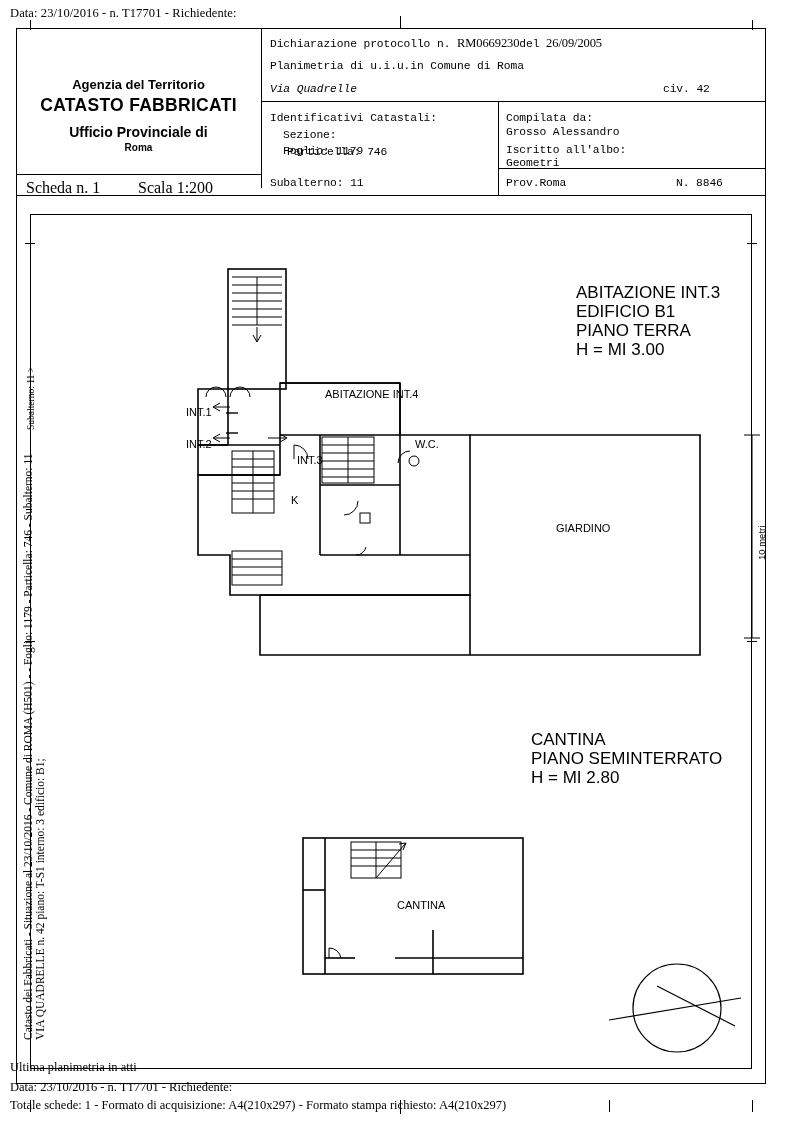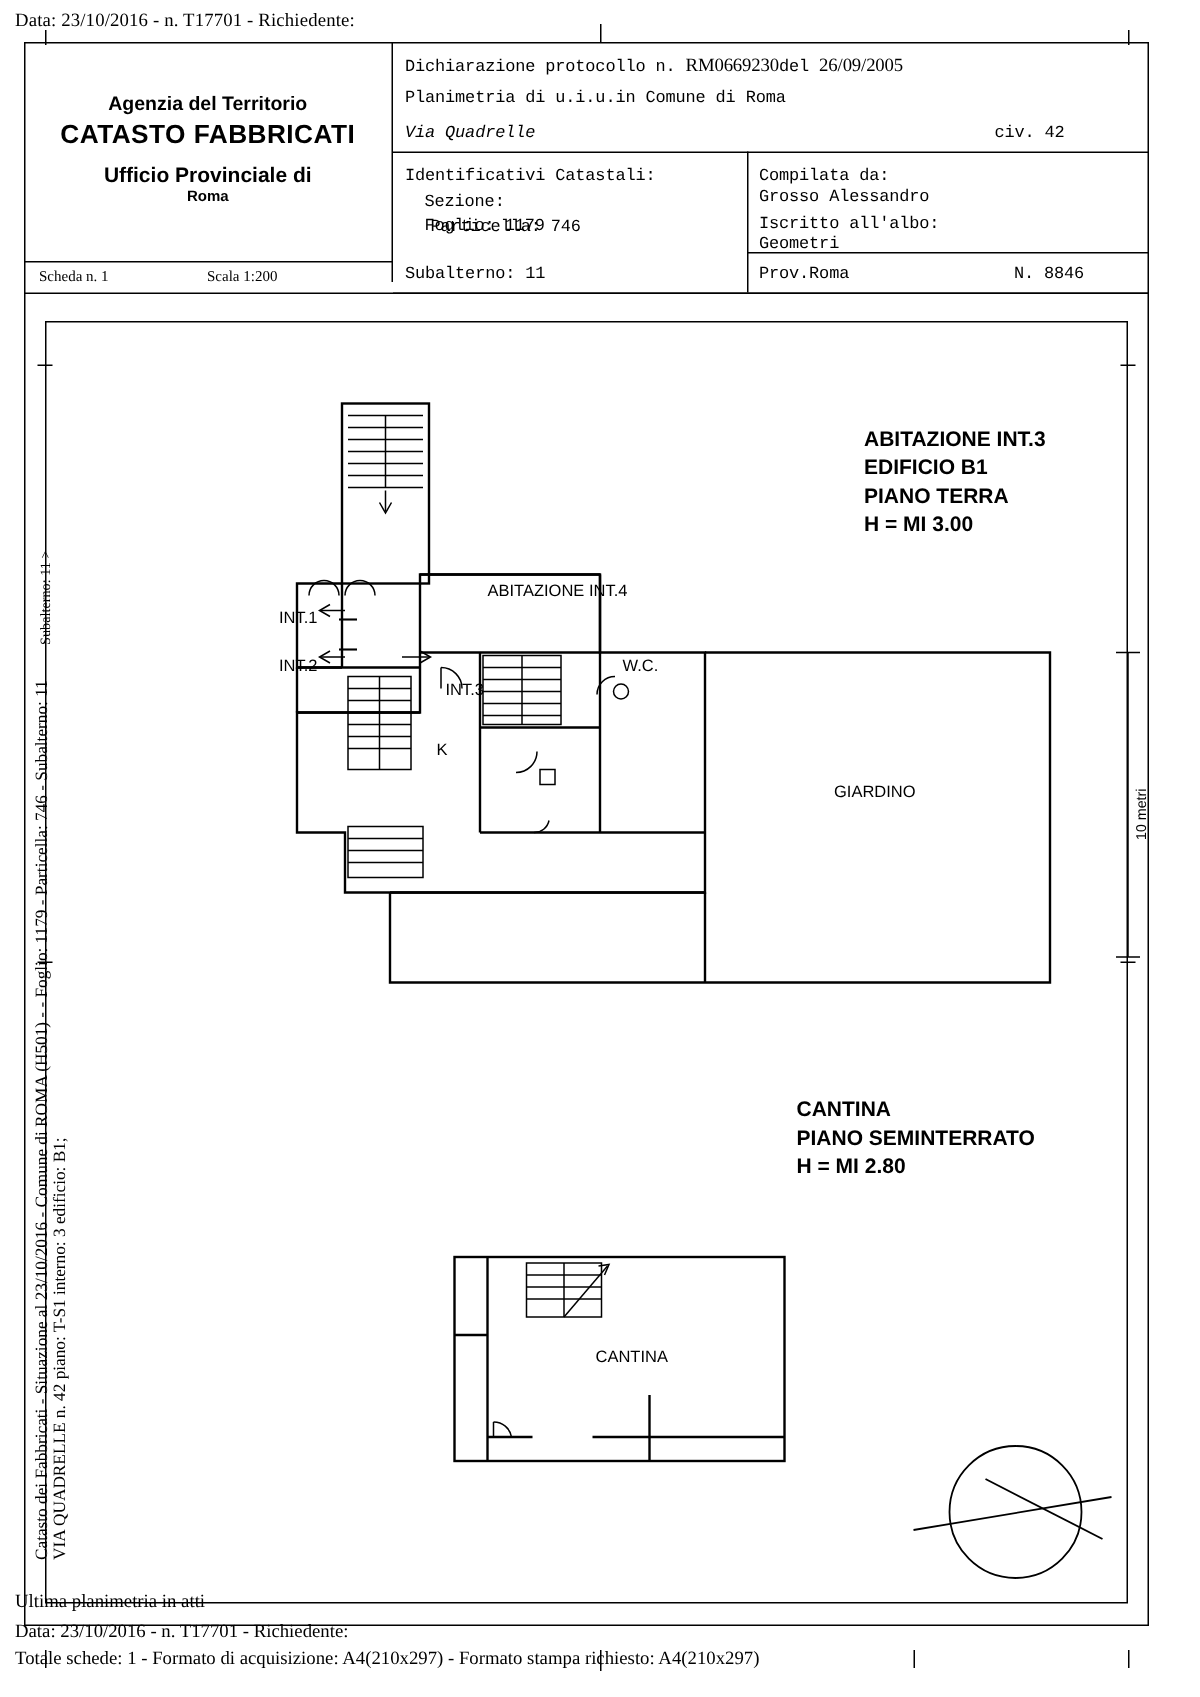--- a/index.html
+++ b/index.html
@@ -38,21 +38,21 @@
     box-sizing: border-box;
   }
   #header-left {
     left: 16px; top: 28px;
     width: 246px; height: 146px;
     border-right: 1px solid #000;
     box-sizing: border-box;
     text-align: center;
   }
   #agency-name {
-    margin-top: 33px;
+    margin-top: 49px;
     font-size: 13px;
     font-weight: bold;
     font-family: "Liberation Sans", sans-serif;
   }
   #catasto-title {
     margin-top: 3px;
     font-size: 17.5px;
     font-weight: bold;
     letter-spacing: 0.3px;
   }
@@ -66,21 +66,21 @@
     font-size: 10px;
     font-weight: bold;
   }
   #scheda-row {
     left: 16px; top: 174px;
     width: 246px; height: 14px;
     border-right: 1px solid #000;
     border-top: 1px solid #000;
     box-sizing: border-box;
     font-family: "Liberation Serif", serif;
-    font-size: 10px;
+    font-size: 16px;
     padding-top: 4px;
   }
   #scheda-row .s1 { position: absolute; left: 10px; }
   #scheda-row .s2 { position: absolute; left: 122px; }
 
   .hline { position: absolute; background: #000; height: 1px; }
   .vline { position: absolute; background: #000; width: 1px; }
 
   .mono {
     font-family: "Liberation Mono", monospace;
@@ -152,23 +152,22 @@
   
   .lbl {
     position: absolute;
     font-family: "Liberation Sans", sans-serif;
     font-size: 11px;
     white-space: nowrap;
   }
   .lbl-big {
     position: absolute;
     font-family: "Liberation Sans", sans-serif;
-    font-size: 14px;
+    font-size: 17px;
     white-space: nowrap;
-    font-weight: bold;
   }
 
   #abit-block { left: 576px; top: 283px; line-height: 19px; }
   #cantina-block { left: 531px; top: 730px; line-height: 19px; }
 
   
   #meters-label {
     left: 756px; top: 560px;
     font-size: 9.5px;
     font-family: "Liberation Sans", sans-serif;

